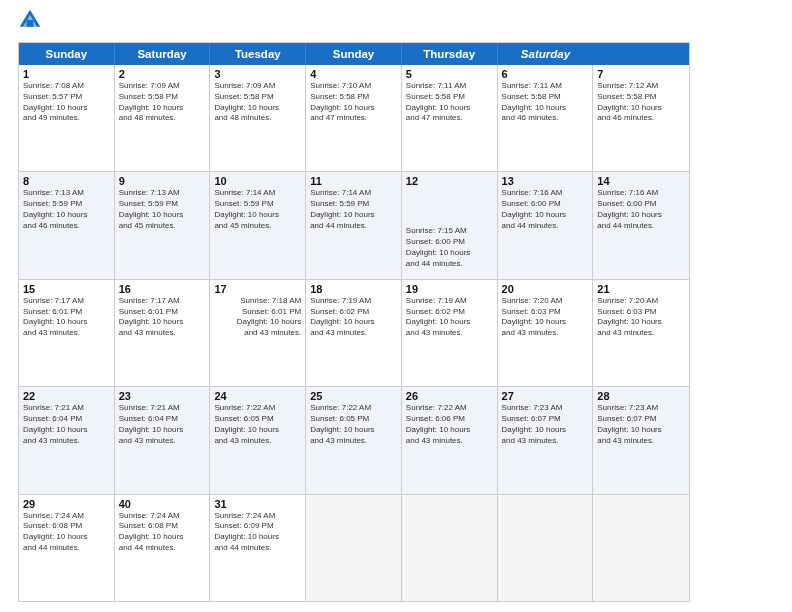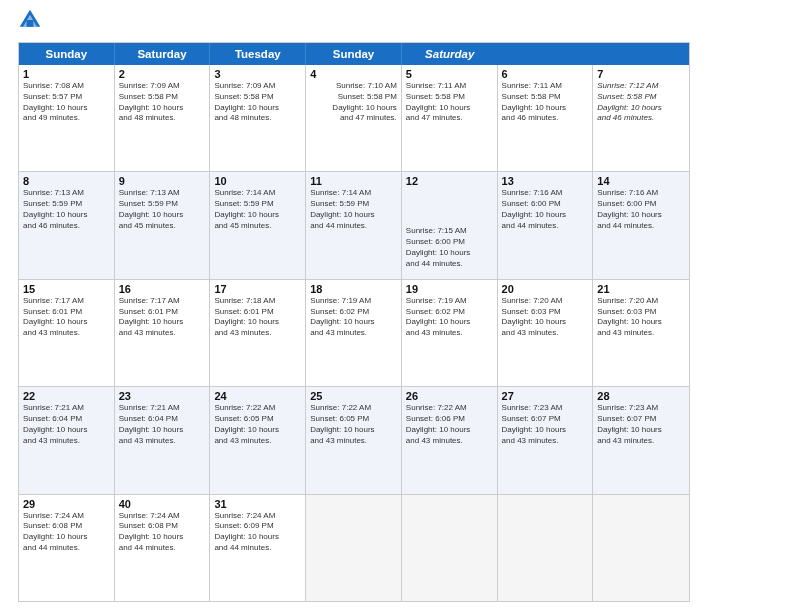--- a/index.html
+++ b/index.html
@@ -137,20 +137,21 @@
       <div class="location-title"></div>
     </div>
   </div>
 
   <div class="calendar">
     <div class="cal-header-row">
     <div class="cal-header-cell">Sunday</div>
         <div class="cal-header-cell">Saturday</div>
         <div class="cal-header-cell">Tuesday</div>
         <div class="cal-header-cell">Sunday</div>
+        <div class="cal-header-cell">Thursday</div>
         <div class="cal-header-cell">Saturday</div>
       </div>
     <div class="cal-body">
     <div class="cal-row">
           <div class="cal-cell">
             <div class="day-num">1</div>
             <div class="cell-text" style="white-space: pre-line;">Sunrise: 7:08 AM
 Sunset: 5:57 PM
 Daylight: 10 hours
 and 49 minutes.</div>
@@ -164,42 +165,42 @@
           </div>
           <div class="cal-cell">
             <div class="day-num">3</div>
             <div class="cell-text" style="white-space: pre-line;">Sunrise: 7:09 AM
 Sunset: 5:58 PM
 Daylight: 10 hours
 and 48 minutes.</div>
           </div>
           <div class="cal-cell">
             <div class="day-num">4</div>
-            <div class="cell-text" style="white-space: pre-line; text-align: right;">Sunrise: 7:10 AM
+            <div class="cell-text" style="white-space: pre-line;">Sunrise: 7:10 AM
 Sunset: 5:58 PM
 Daylight: 10 hours
 and 47 minutes.</div>
           </div>
           <div class="cal-cell">
             <div class="day-num">5</div>
             <div class="cell-text" style="white-space: pre-line;">Sunrise: 7:11 AM
 Sunset: 5:58 PM
 Daylight: 10 hours
 and 47 minutes.</div>
           </div>
           <div class="cal-cell">
             <div class="day-num">6</div>
             <div class="cell-text" style="white-space: pre-line;">Sunrise: 7:11 AM
 Sunset: 5:58 PM
 Daylight: 10 hours
 and 46 minutes.</div>
           </div>
           <div class="cal-cell">
             <div class="day-num">7</div>
-            <div class="cell-text" style="white-space: pre-line; font-style: italic;">Sunrise: 7:12 AM
+            <div class="cell-text" style="white-space: pre-line;">Sunrise: 7:12 AM
 Sunset: 5:58 PM
 Daylight: 10 hours
 and 46 minutes.</div>
           </div>
         </div>
         <div class="cal-row">
           <div class="cal-cell alt-row">
             <div class="day-num">8</div>
             <div class="cell-text" style="white-space: pre-line;">Sunrise: 7:13 AM
 Sunset: 5:59 PM
@@ -259,21 +260,21 @@
           </div>
           <div class="cal-cell">
             <div class="day-num">16</div>
             <div class="cell-text" style="white-space: pre-line;">Sunrise: 7:17 AM
 Sunset: 6:01 PM
 Daylight: 10 hours
 and 43 minutes.</div>
           </div>
           <div class="cal-cell">
             <div class="day-num">17</div>
-            <div class="cell-text" style="white-space: pre-line;">Sunrise: 7:18 AM
+            <div class="cell-text" style="white-space: pre-line; text-align: right;">Sunrise: 7:18 AM
 Sunset: 6:01 PM
 Daylight: 10 hours
 and 43 minutes.</div>
           </div>
           <div class="cal-cell">
             <div class="day-num">18</div>
             <div class="cell-text" style="white-space: pre-line;">Sunrise: 7:19 AM
 Sunset: 6:02 PM
 Daylight: 10 hours
 and 43 minutes.</div>

